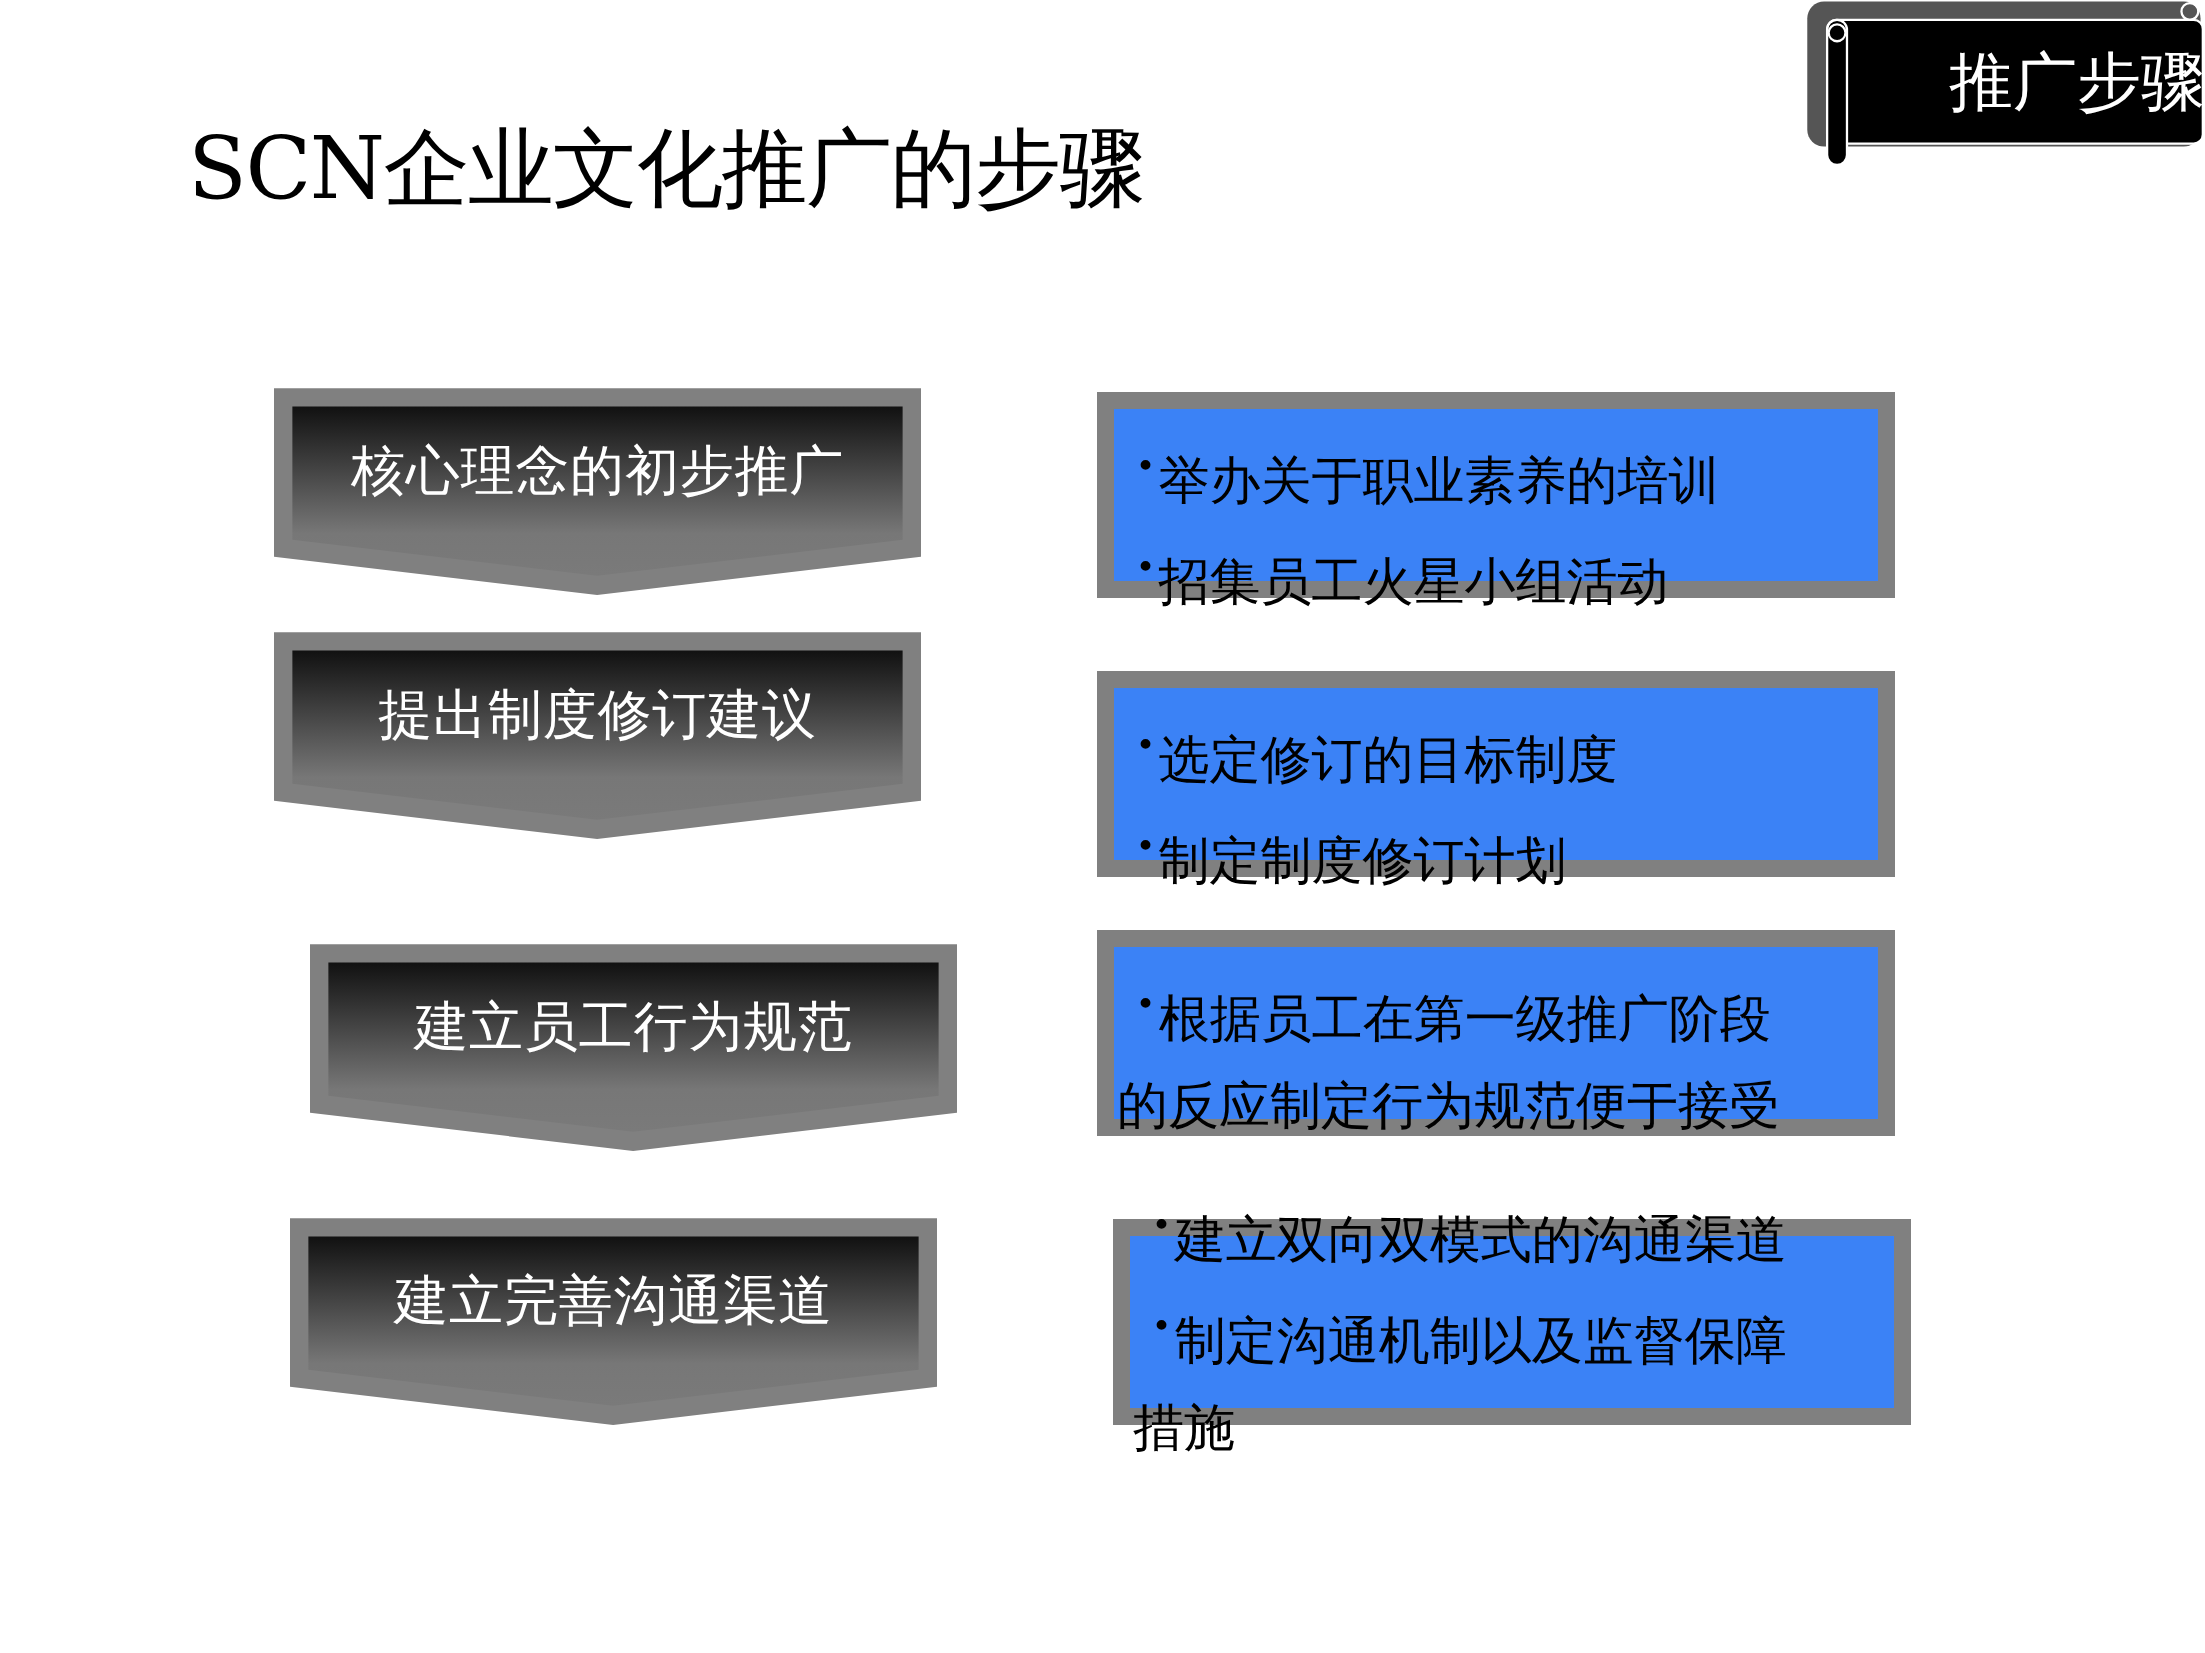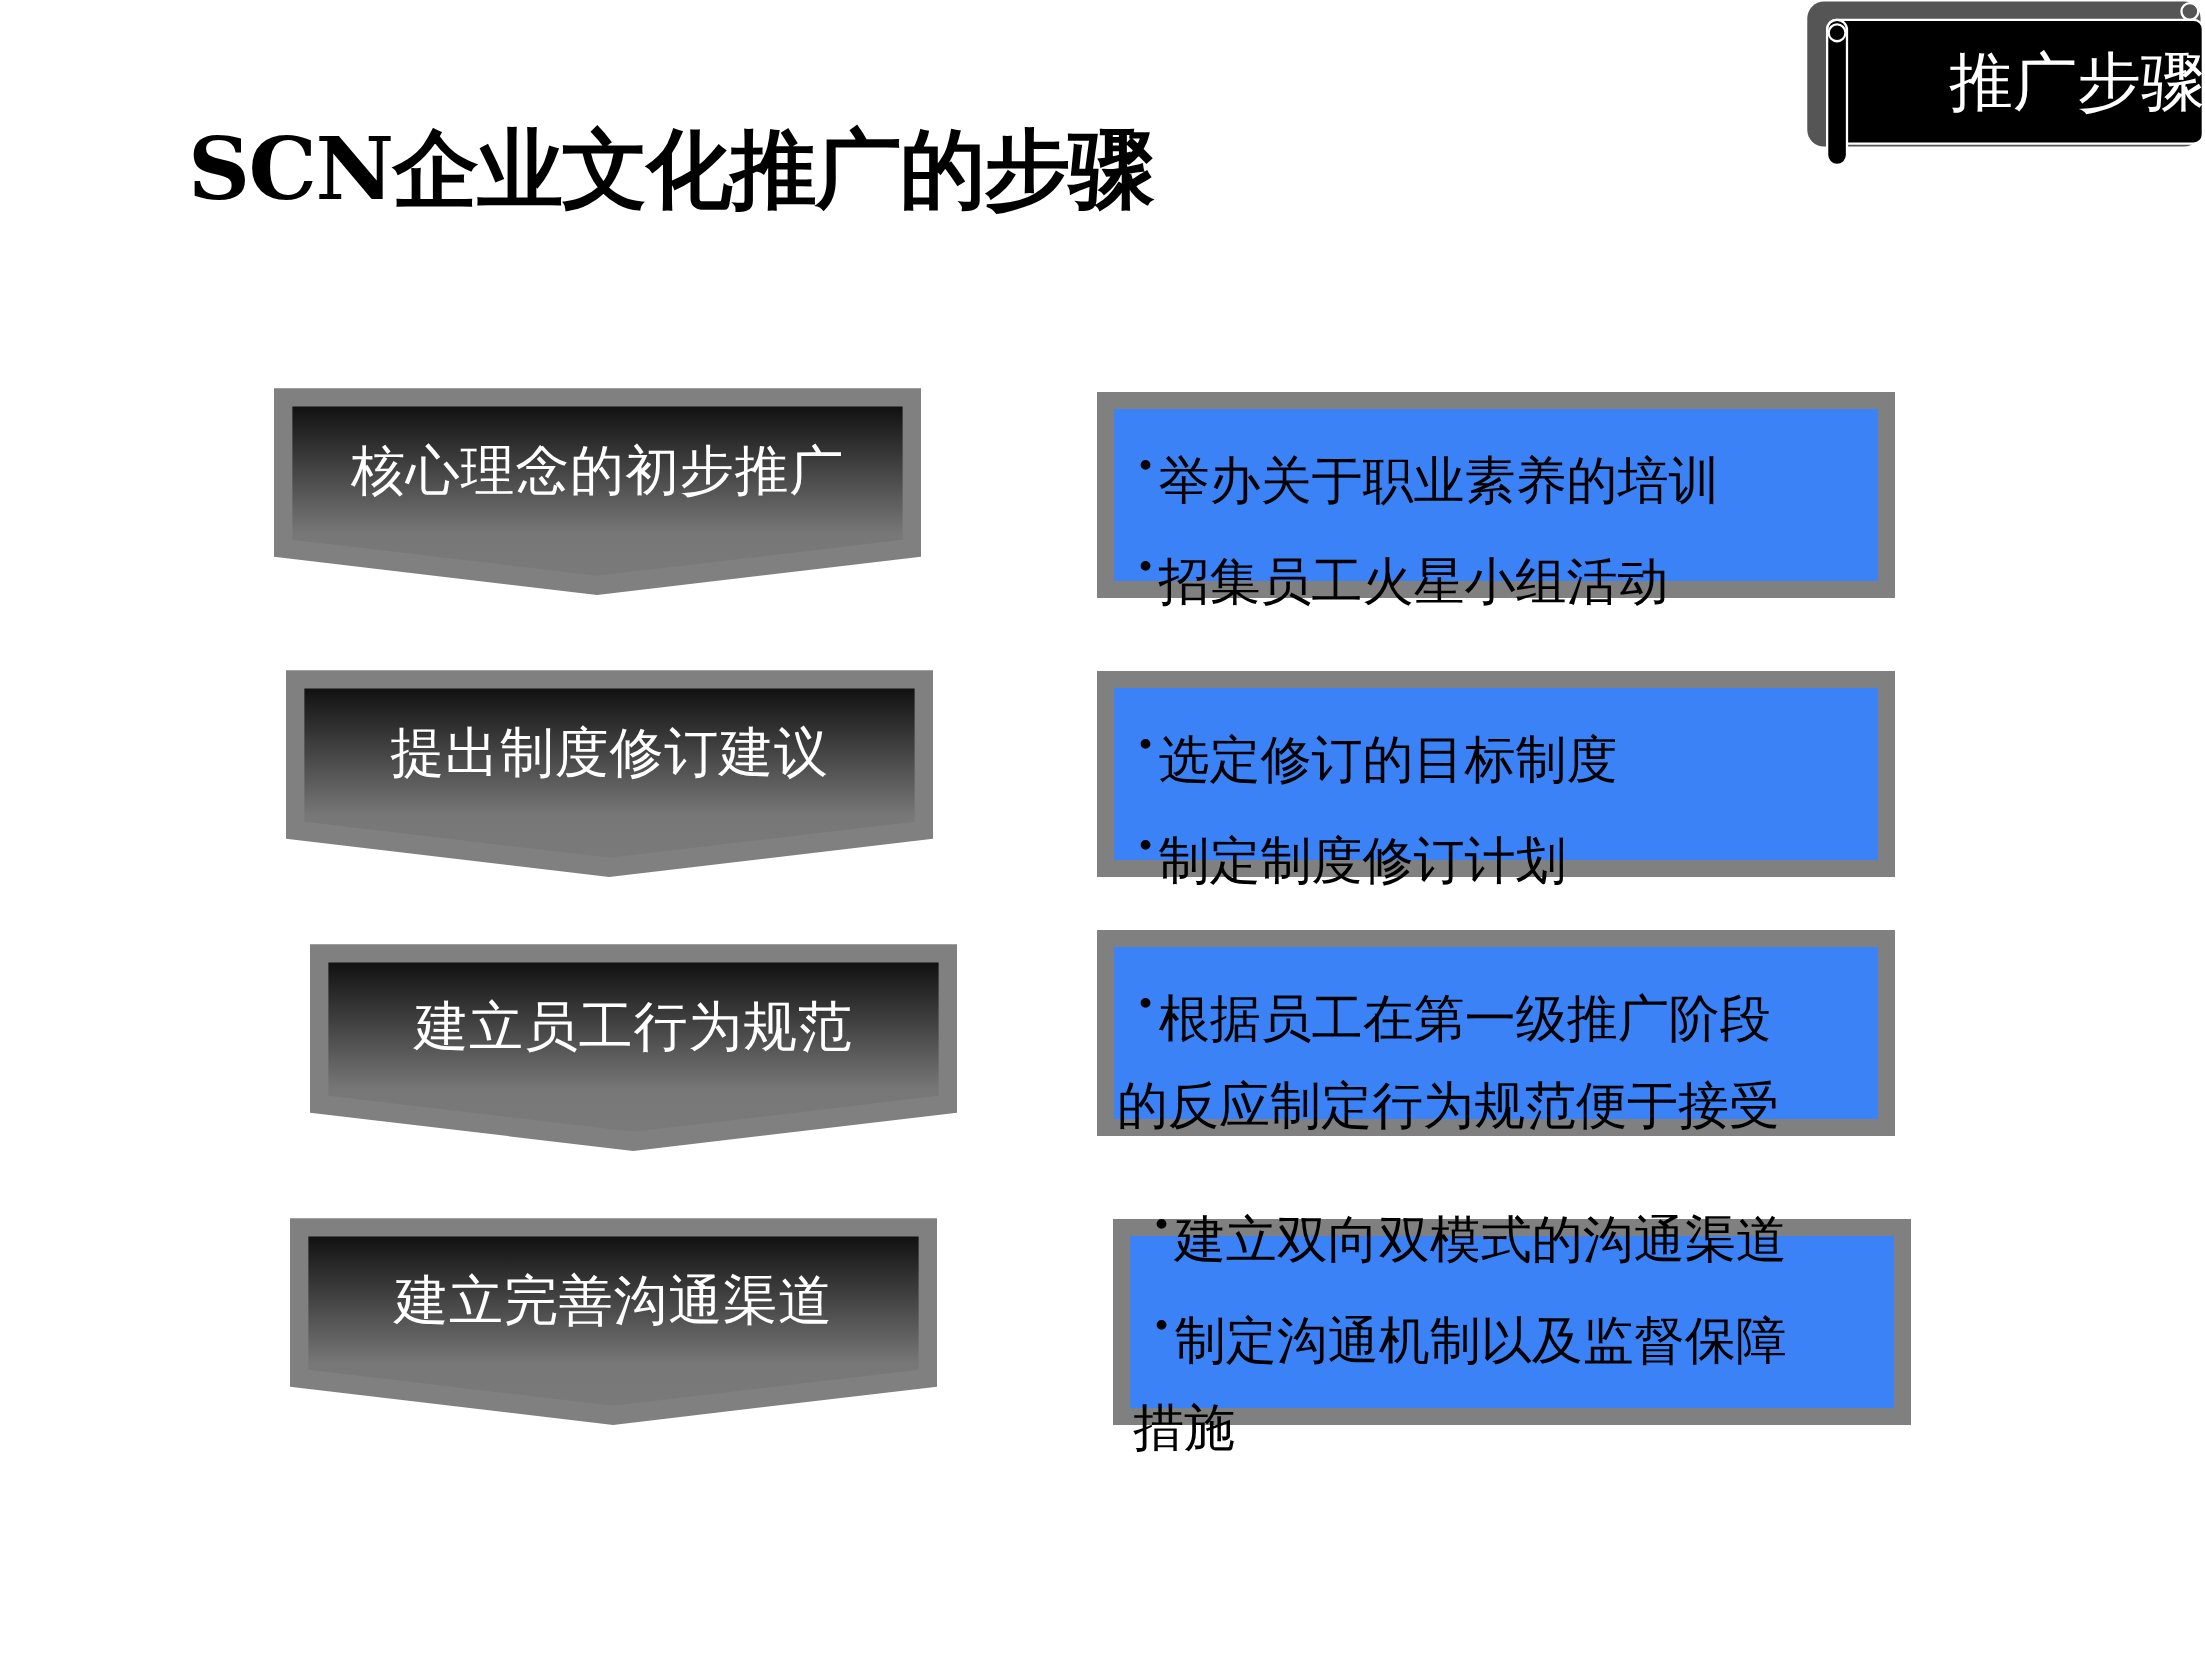--- a/index.html
+++ b/index.html
@@ -3,21 +3,21 @@
 <meta charset="utf-8">
 <style>
   html, body { margin:0; padding:0; }
   body {
     width:2205px; height:1654px; position:relative; overflow:hidden;
     background:#ffffff;
     font-family:"DejaVu Serif","Liberation Serif",serif;
   }
   .title {
     position:absolute; left:188px; top:115px;
-    font-size:86px; font-weight:bold; color:#000; letter-spacing:-1.5px;
+    font-size:86px; font-weight:normal; color:#000; letter-spacing:-1.5px;
     line-height:107px; white-space:nowrap;
   }
   
   .badge { position:absolute; left:1799px; top:0; width:406px; height:168px; }
   .badge svg { position:absolute; left:0; top:0; }
   .badge-label {
     position:absolute; left:100px; top:40px; width:306px; text-align:right;
     color:#fff; font-size:64px; line-height:84px; white-space:nowrap;
   }
   
@@ -63,21 +63,21 @@
           <stop offset="0.75" stop-color="#777"></stop>
           <stop offset="1" stop-color="#7a7a7a"></stop>
       </linearGradient>
     </defs>
     <polygon points="0,0 845,0 845,220 422,270 0,220" fill="#808080"></polygon>
     <polygon points="24,24 821,24 821,198 422,245 24,198" fill="url(#g1)"></polygon>
   </svg>
   <div class="step-label">核心理念的初步推广</div>
 </div>
 
-<div class="step" style="top:670px;margin-left:12px;">
+<div class="step" style="top:632px;">
   <svg width="647" height="211" viewBox="0 0 845 275">
     <polygon points="0,0 845,0 845,220 422,270 0,220" fill="#808080"></polygon>
     <polygon points="24,24 821,24 821,198 422,245 24,198" fill="url(#g1)"></polygon>
   </svg>
   <div class="step-label">提出制度修订建议</div>
 </div>
 
 <div class="step" style="top:944px;margin-left:36px;">
   <svg width="647" height="211" viewBox="0 0 845 275">
     <polygon points="0,0 845,0 845,220 422,270 0,220" fill="#808080"></polygon>

